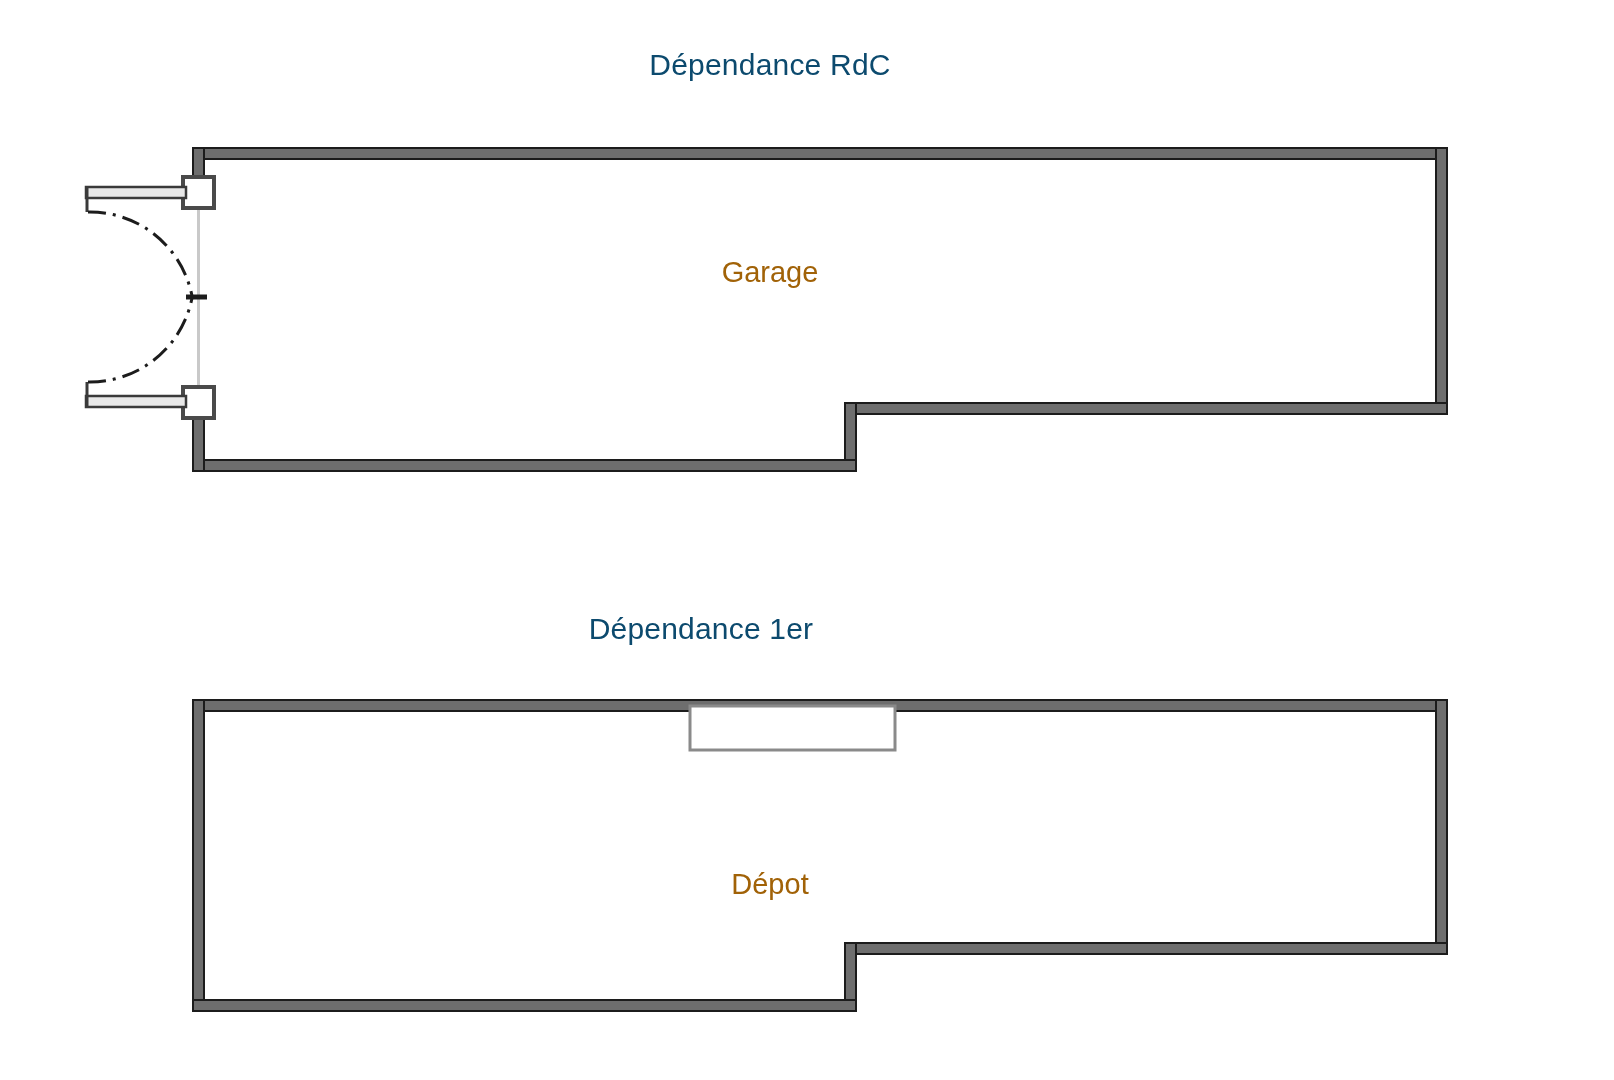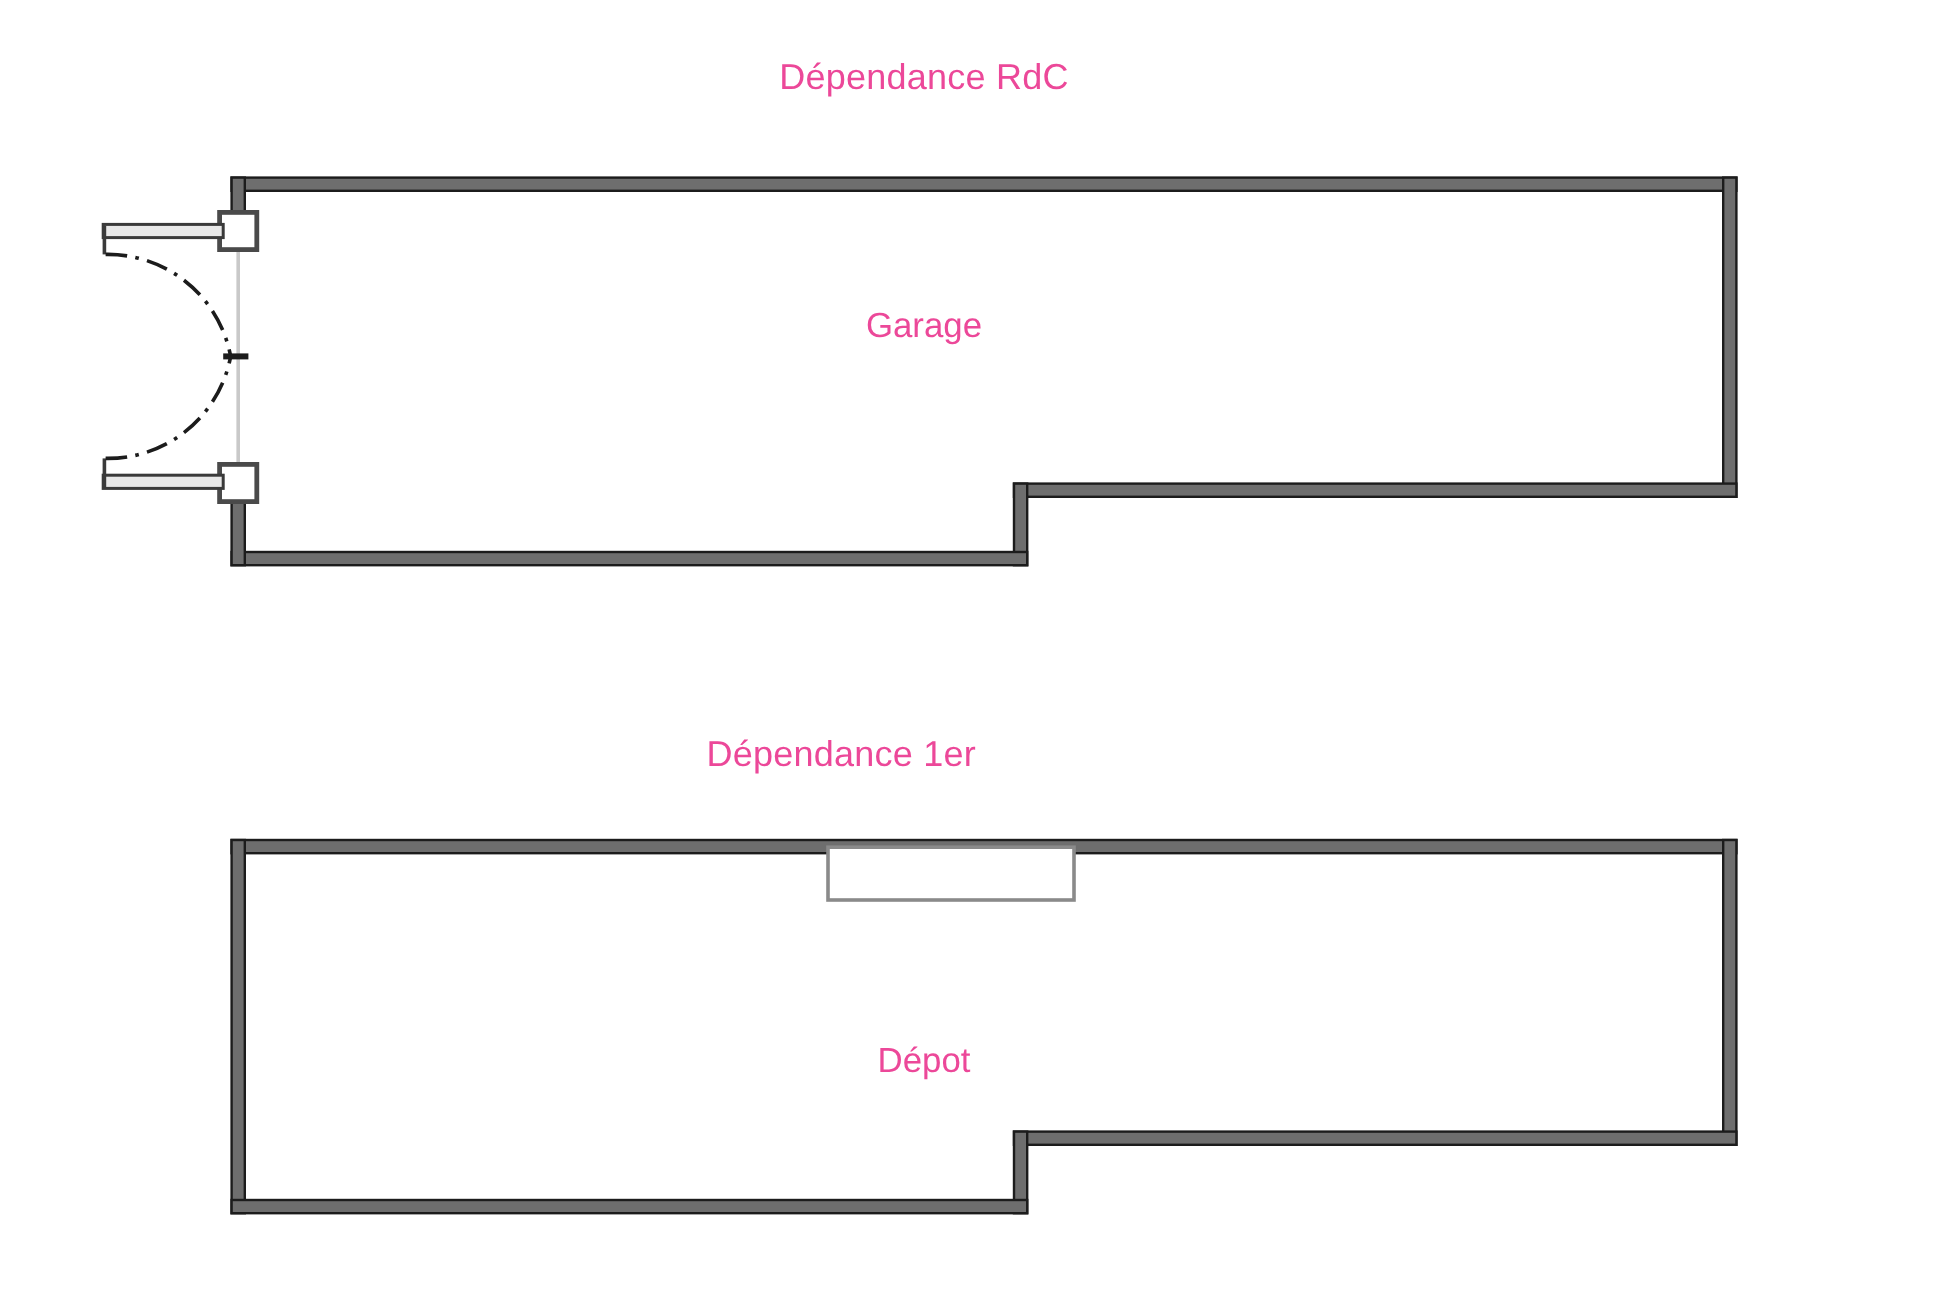--- a/index.html
+++ b/index.html
@@ -17,41 +17,41 @@
   }
   #sheet {
     position: relative;
     width: 1614px;
     height: 1080px;
     background: #ffffff;
   }
   .plan-title {
     position: absolute;
     text-align: center;
-    color: #ec4899;
+    color: #0c4a6e;
     font-family: "Liberation Sans", sans-serif;
     font-size: 30px;
     font-weight: 400;
     letter-spacing: 0.2px;
     white-space: nowrap;
   }
   #title-rdc {
     left: 0;
     top: 48px;
     width: 1540px;
   }
   #title-1er {
     left: 0;
     top: 612px;
     width: 1402px;
   }
   .room-label {
     position: absolute;
     text-align: center;
-    color: #ec4899;
+    color: #a16207;
     font-family: "Liberation Sans", sans-serif;
     font-size: 29px;
     font-weight: 400;
     white-space: nowrap;
   }
   #label-garage {
     left: 640px;
     top: 256px;
     width: 260px;
   }

